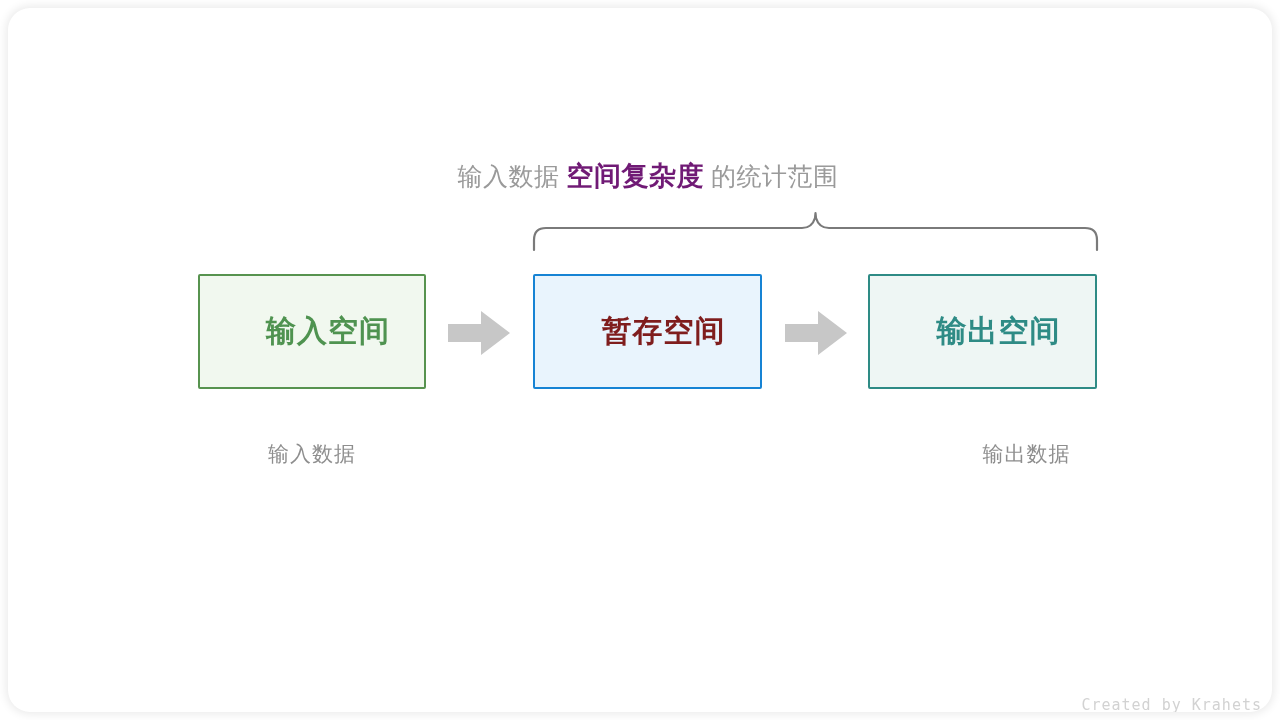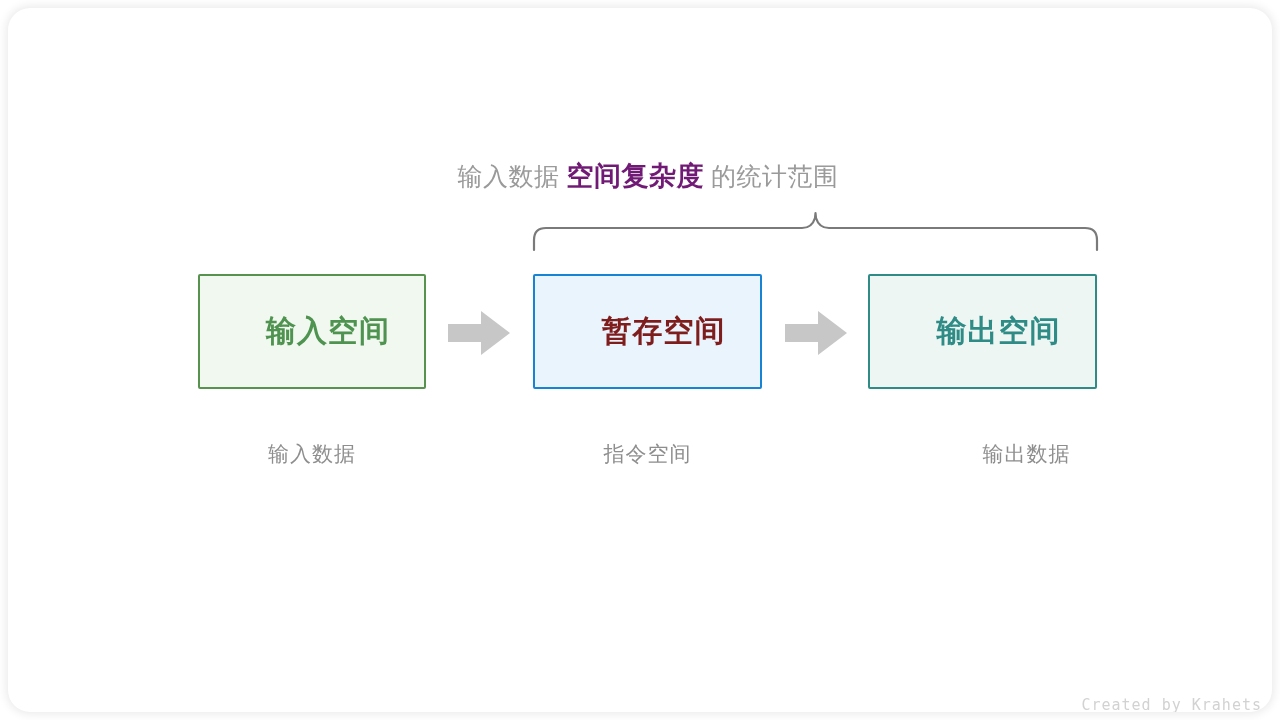--- a/index.html
+++ b/index.html
@@ -176,21 +176,20 @@
       <svg width="62" height="44" viewBox="0 0 62 44" xmlns="http://www.w3.org/2000/svg">
         <path d="M 0 13 L 33 13 L 33 0 L 62 22 L 33 44 L 33 31 L 0 31 Z" fill="#c7c7c7"></path>
       </svg>
     </div>
 
     <div class="col-notes" id="notes-input">
       <div>输入数据</div>
     </div>
 
     <div class="col-notes" id="notes-temp">
-      <div>指令空间</div>
     </div>
 
     <div class="col-notes" id="notes-output">
       <div>输出数据</div>
     </div>
 
     <div class="footer">Created by Krahets</div>
 
   </div>
 </div>

